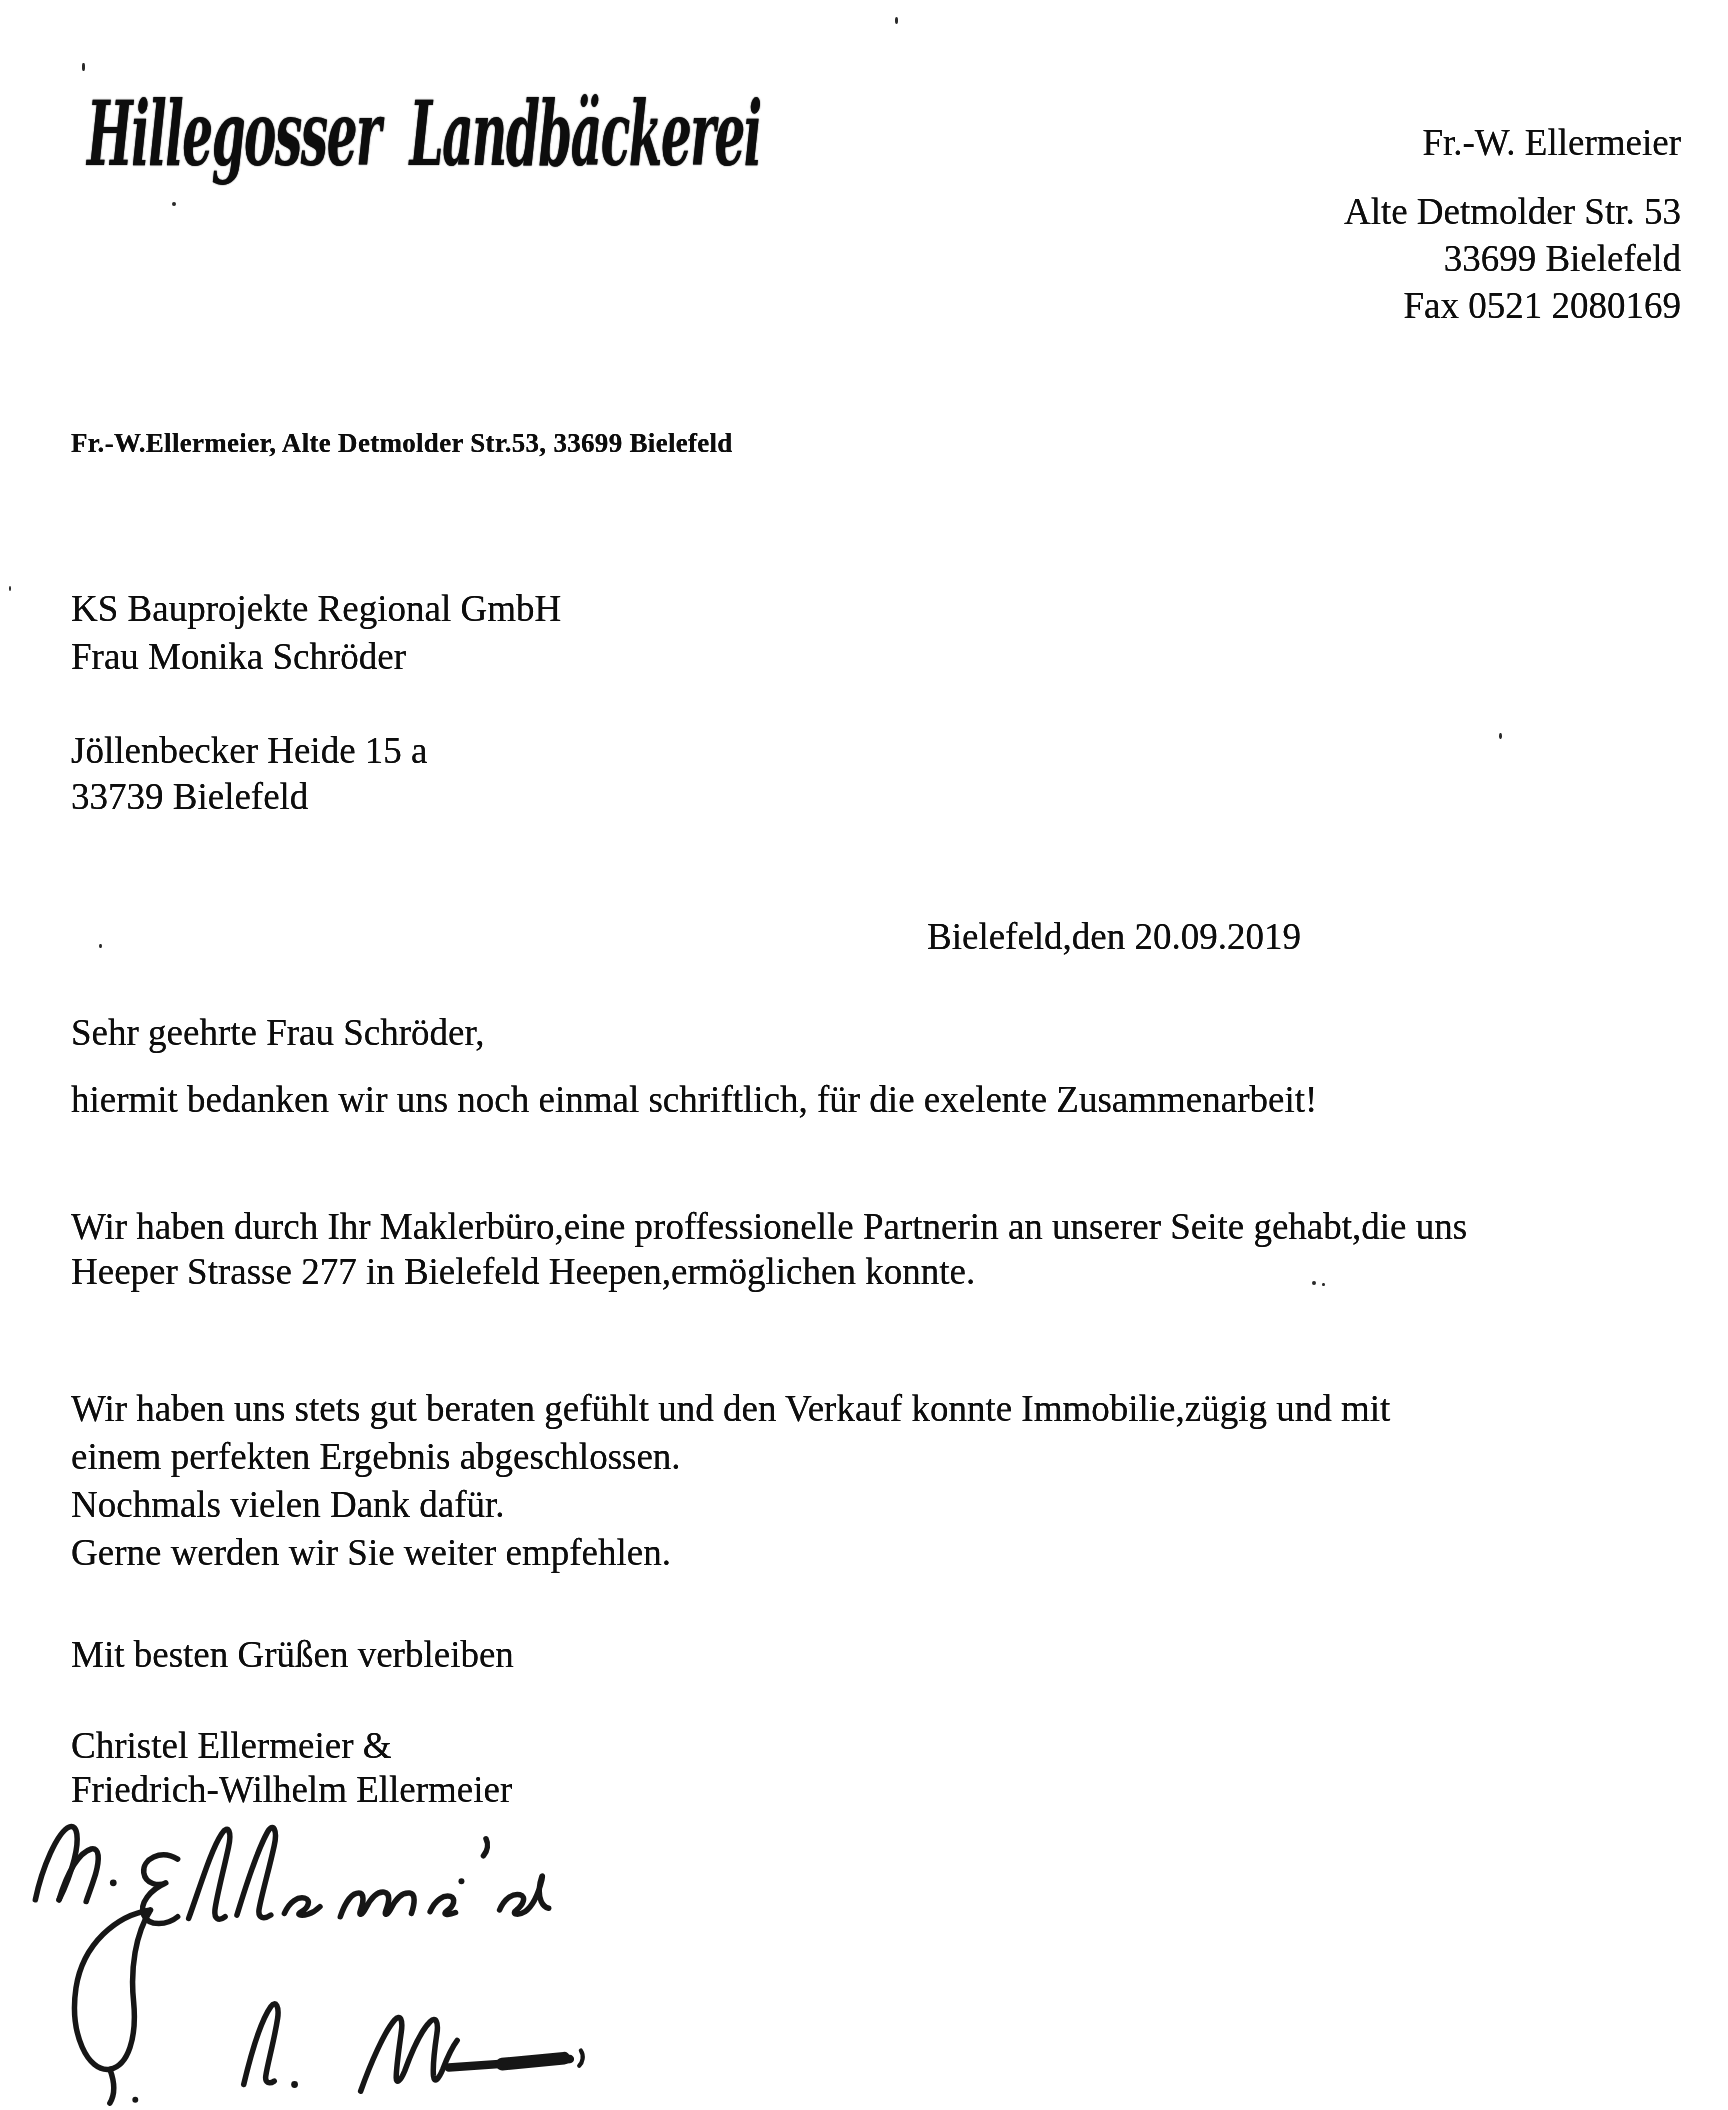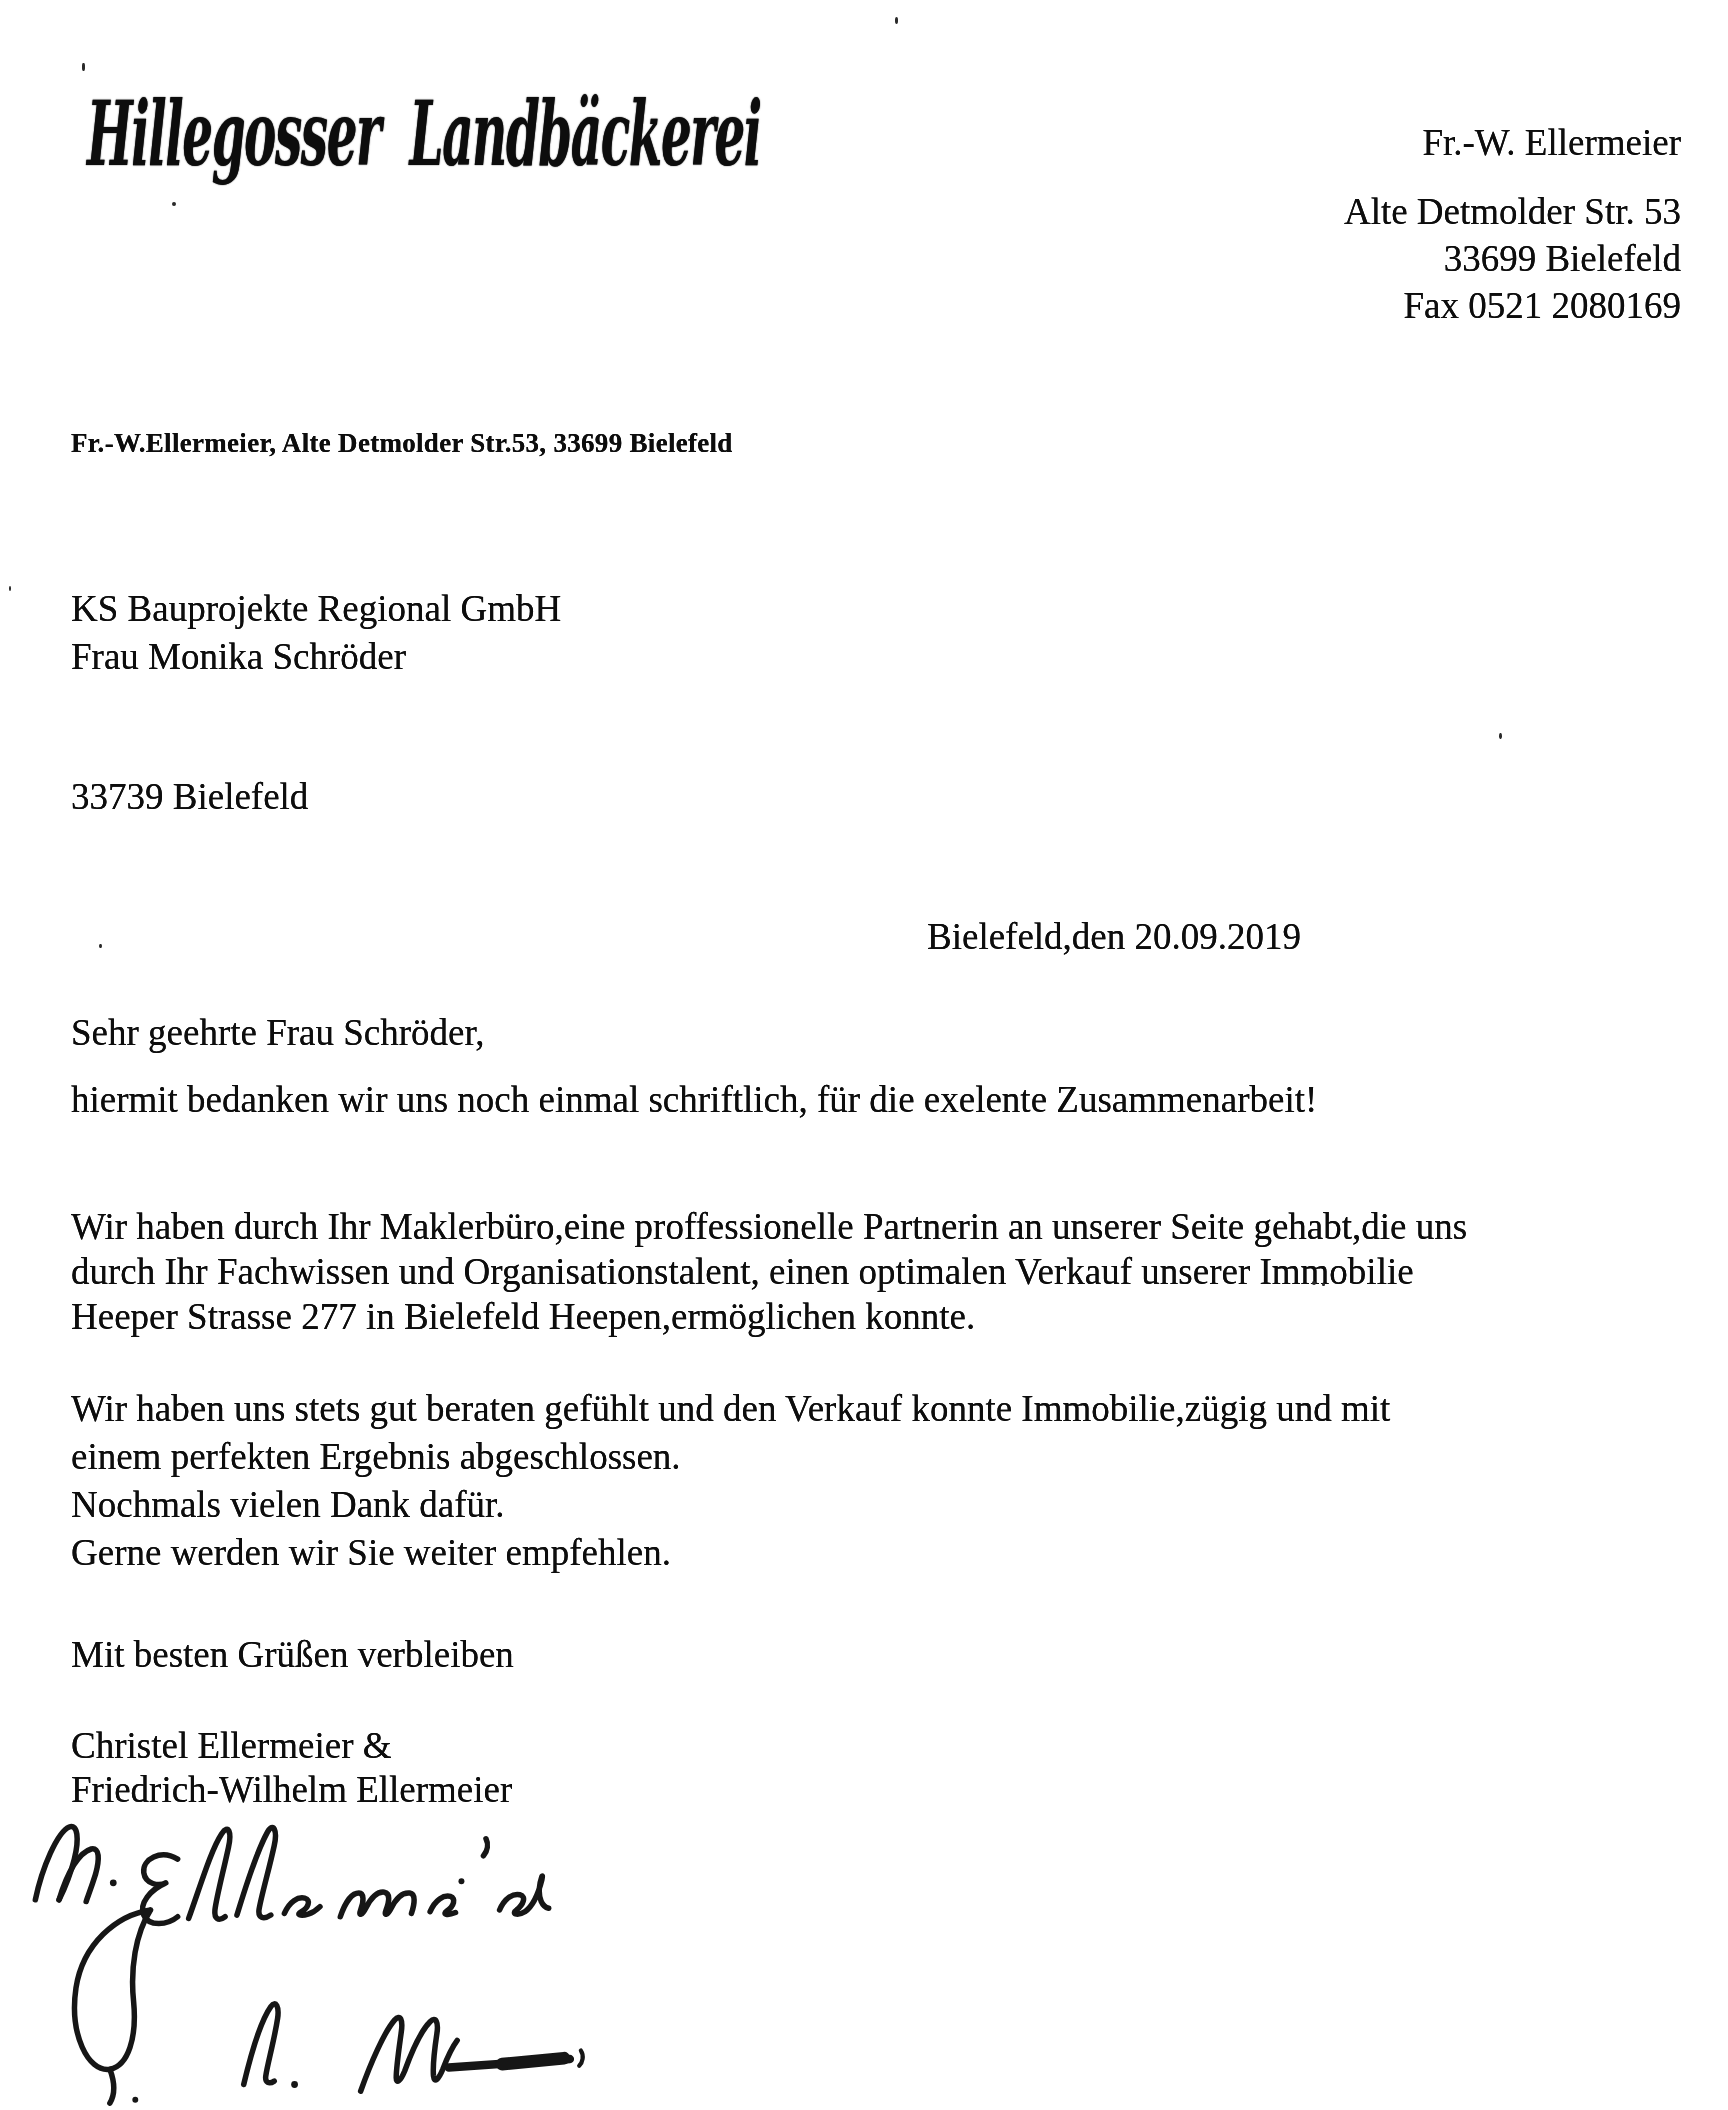--- a/index.html
+++ b/index.html
@@ -65,31 +65,31 @@
     <div class="line name">Fr.-W. Ellermeier</div>
     <div class="line">Alte Detmolder Str. 53</div>
     <div class="line">33699 Bielefeld</div>
     <div class="line">Fax 0521 2080169</div>
   </div>
 
   <div class="t return-line">Fr.-W.Ellermeier, Alte Detmolder Str.53, 33699 Bielefeld</div>
 
   <div class="t body-txt" style="left:71px; top:585px;">KS Bauprojekte Regional GmbH</div>
   <div class="t body-txt" style="left:71px; top:633px;">Frau Monika Schröder</div>
+  <div class="t body-txt" style="left:71px; top:727px;">Jöllenbecker Heide 15 a</div>
   <div class="t body-txt" style="left:71px; top:773px;">33739 Bielefeld</div>
 
   <div class="t body-txt" style="left:927px; top:913px;">Bielefeld,den 20.09.2019</div>
 
   <div class="t body-txt" style="left:71px; top:1009px;">Sehr geehrte Frau Schröder,</div>
 
   <div class="t body-txt" style="left:71px; top:1076px;">hiermit bedanken wir uns noch einmal schriftlich, für die exelente Zusammenarbeit!</div>
 
   <div class="para p2 body-txt" style="top:1204px;">
     <div class="line">Wir haben durch Ihr Maklerbüro,eine proffessionelle Partnerin an unserer Seite gehabt,die uns</div>
-    <div class="line">durch Ihr Fachwissen und Organisationstalent, einen optimalen Verkauf unserer Immobilie</div>
     <div class="line">Heeper Strasse 277 in Bielefeld Heepen,ermöglichen konnte.</div>
   </div>
 
   <div class="para p3 body-txt" style="top:1385px;">
     <div class="line">Wir haben uns stets gut beraten gefühlt und den Verkauf konnte Immobilie,zügig und mit</div>
     <div class="line">einem perfekten Ergebnis abgeschlossen.</div>
     <div class="line">Nochmals vielen Dank dafür.</div>
     <div class="line">Gerne werden wir Sie weiter empfehlen.</div>
   </div>
 

